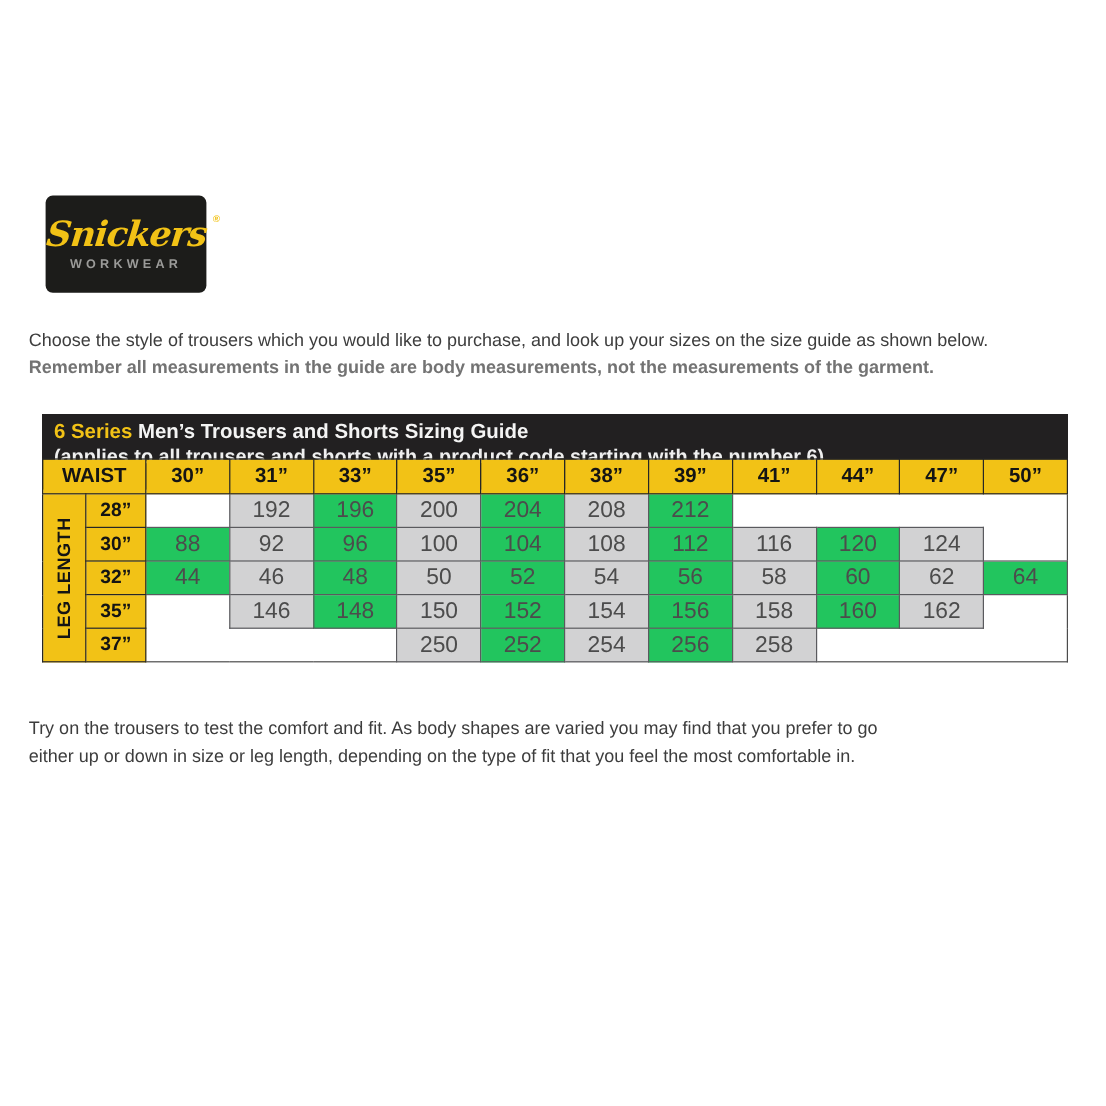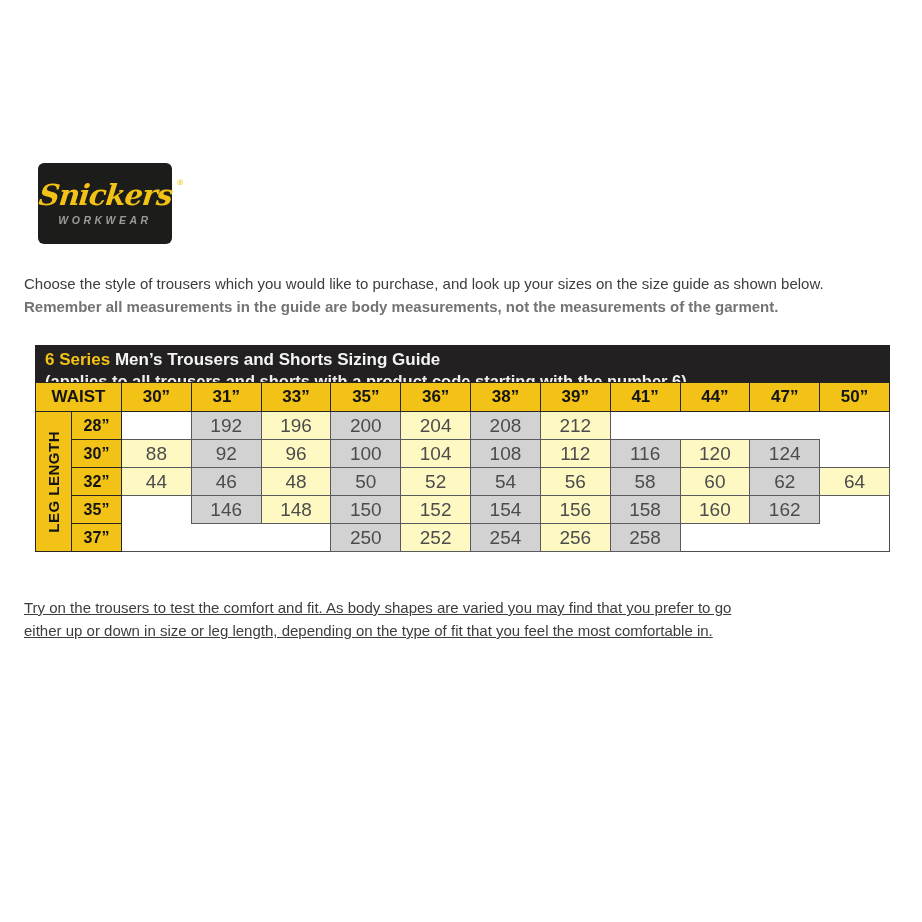--- a/index.html
+++ b/index.html
@@ -19,27 +19,27 @@
     color:#f2c216;font-size:29px;font-weight:bold;font-style:italic;
     transform:skewX(-6deg);letter-spacing:-1px;line-height:1;
     font-family:"DejaVu Serif", serif;position:relative;
   }
   .logo-reg{
     font-size:8px;position:absolute;top:-2px;right:-9px;
     font-style:normal;font-family:"Liberation Sans",sans-serif;color:#f2c216;
   }
   .logo-sub{
     color:#9b9b99;font-size:10.5px;font-weight:bold;letter-spacing:3.5px;
-    margin-top:5px;line-height:1;font-style:italic;
+    margin-top:5px;line-height:1;
   }
 
   
   .textblock{position:absolute;left:24px;font-size:15px;line-height:23px;color:#3d3d3d;}
   .intro{top:272px;}
-  .note{top:596px;text-decoration:underline;}
+  .note{top:596px;}
   .bold-line{font-weight:bold;color:#737373;}
 
   
   .titlebar{
     position:absolute;left:35px;top:345px;width:855px;height:63px;
     background:#222021;box-sizing:border-box;padding:4px 0 0 10px;
     color:#f4f4f4;
   }
   .titlebar .line1{font-size:17px;font-weight:bold;line-height:22px;}
   .titlebar .series{color:#f2c216;}
@@ -71,21 +71,21 @@
     margin:0 auto;white-space:nowrap;
   }
   th.row-th{
     background:#f2c216;border:1px solid #262626;
     font-size:16px;font-weight:bold;color:#141414;height:27px;
   }
   td.cell{
     border:1px solid #5a5a5e;font-size:19px;color:#4c4c4c;height:27px;
     font-weight:normal;
   }
-  td.cell.light{background:#fef9c3;}
+  td.cell.light{background:#22c55e;}
   td.cell.dark{background:#d2d2d3;}
   td.empty{background:#ffffff;border:none;height:27px;}
 </style>
 </head>
 <body>
 
 <div class="logo">
   <div class="logo-script">
     <span>Snickers</span><span class="logo-reg">®</span>
   </div>

